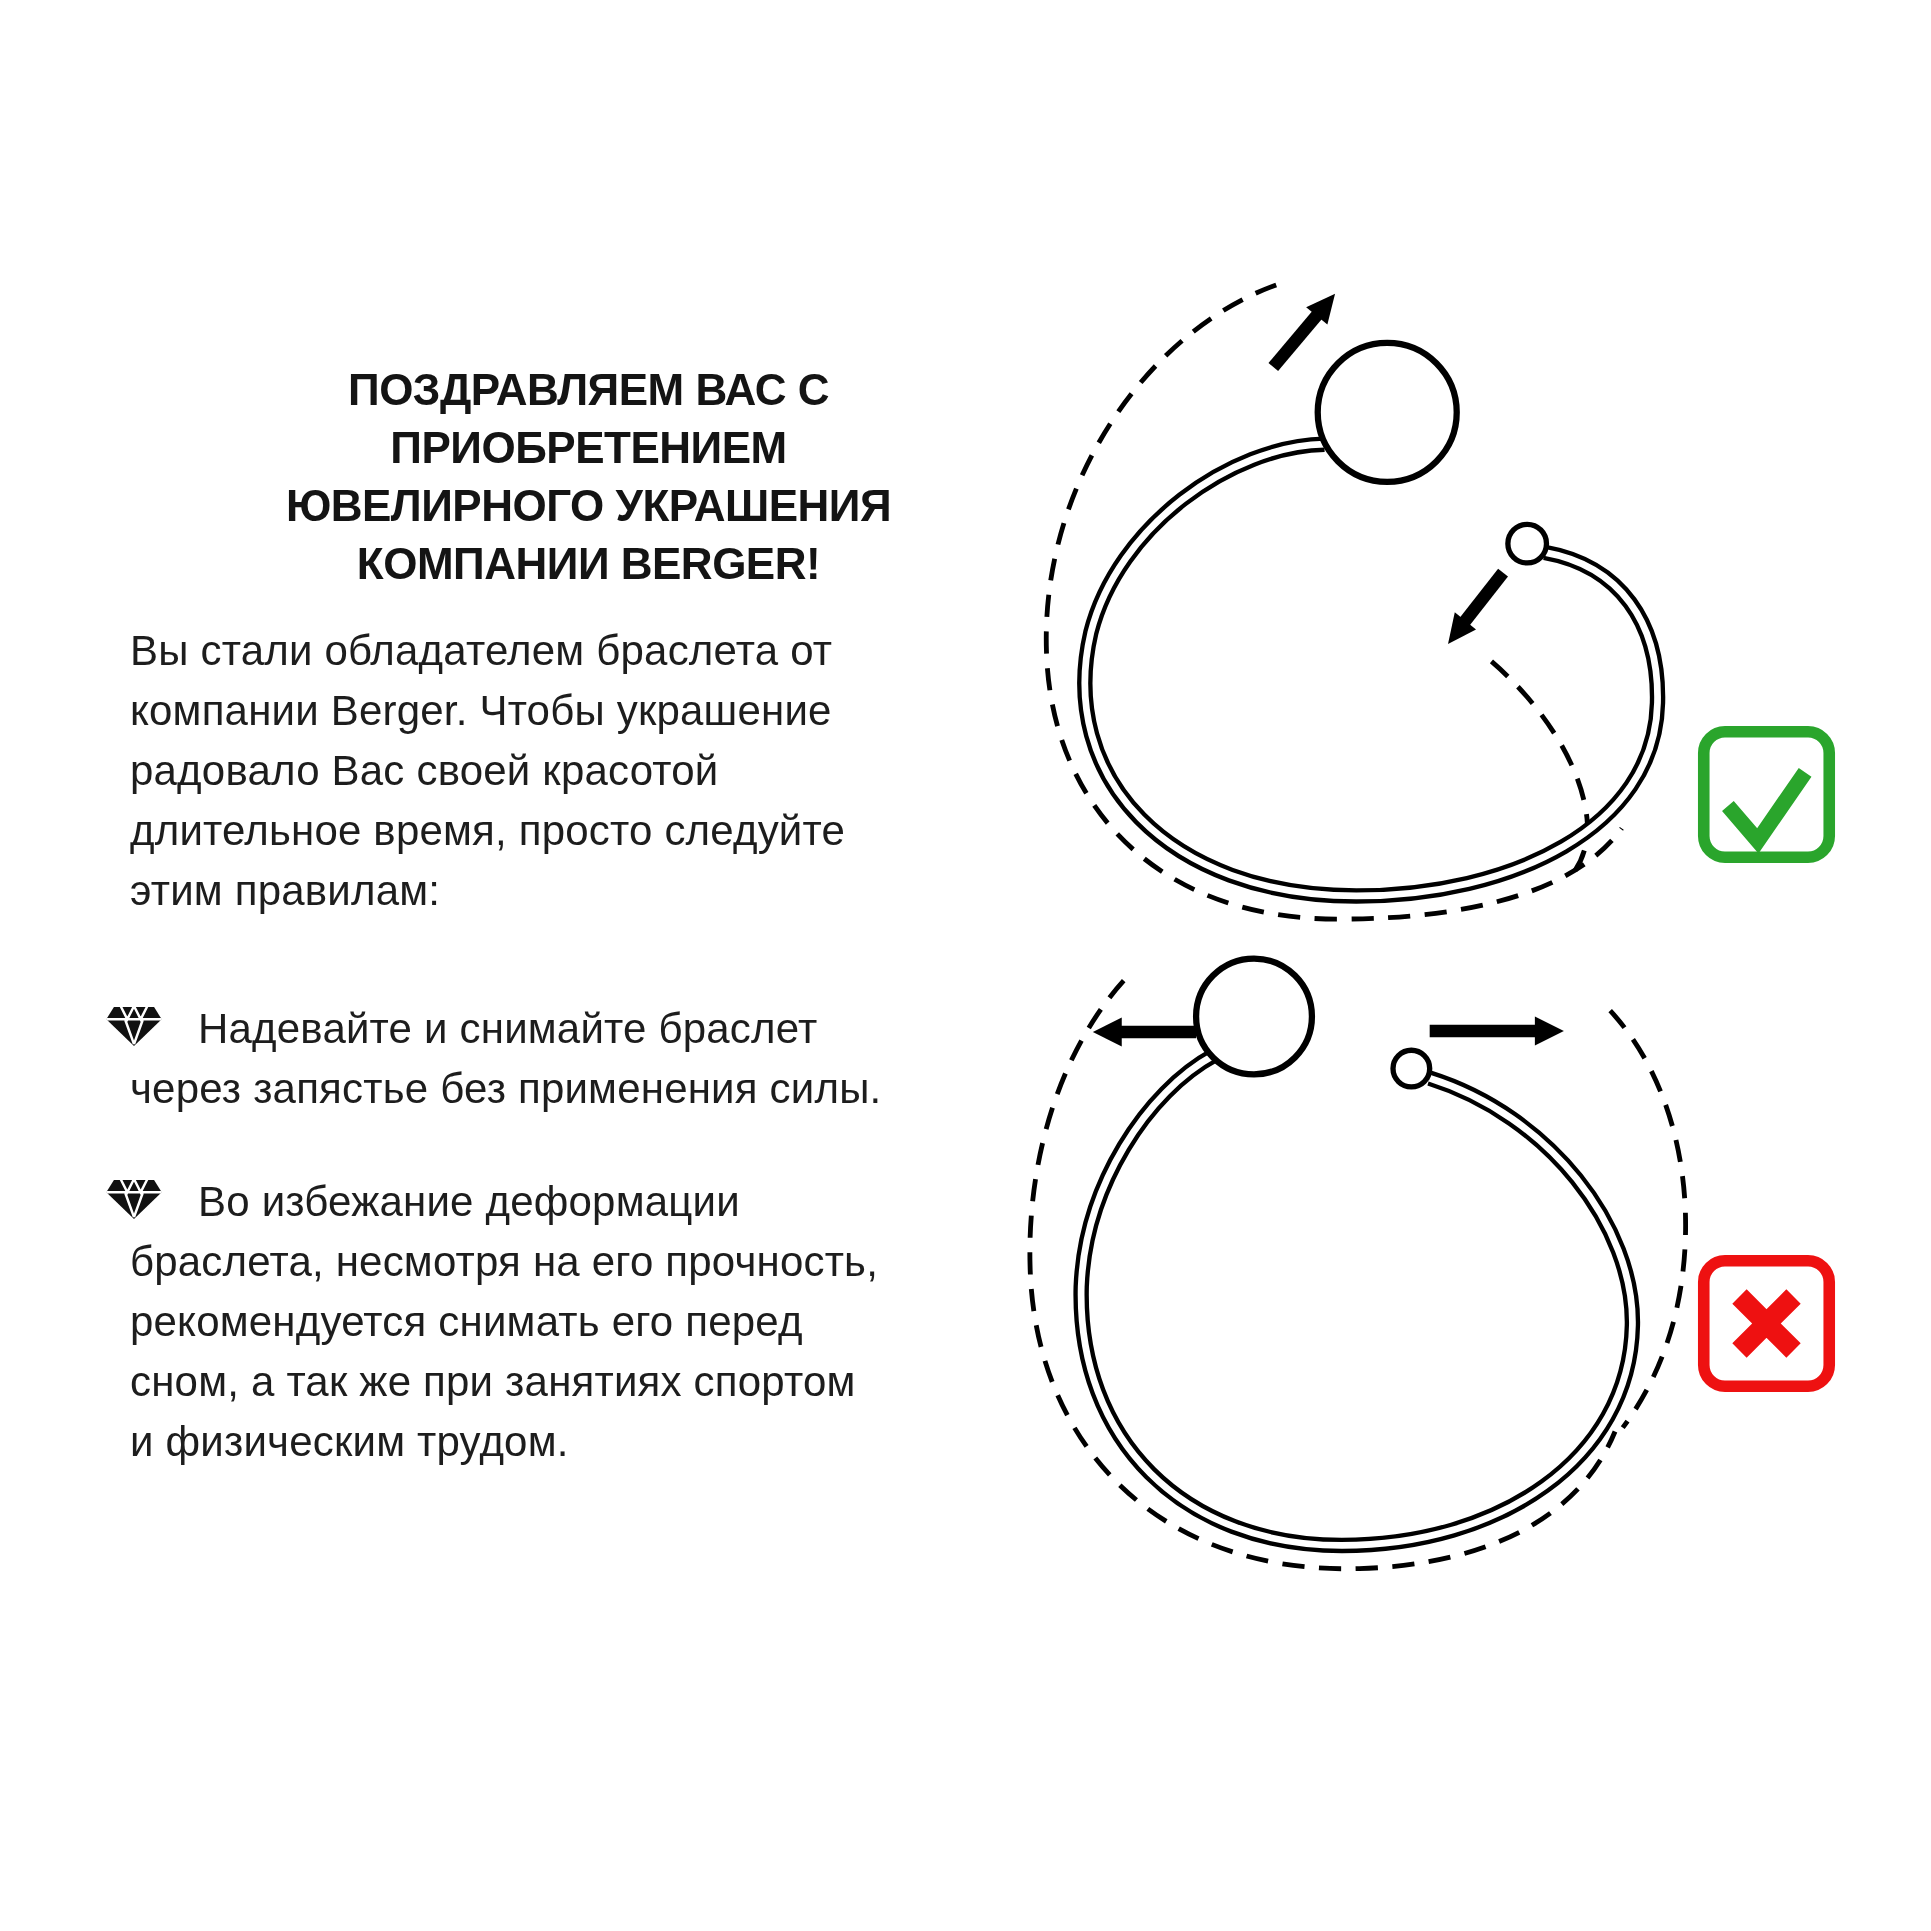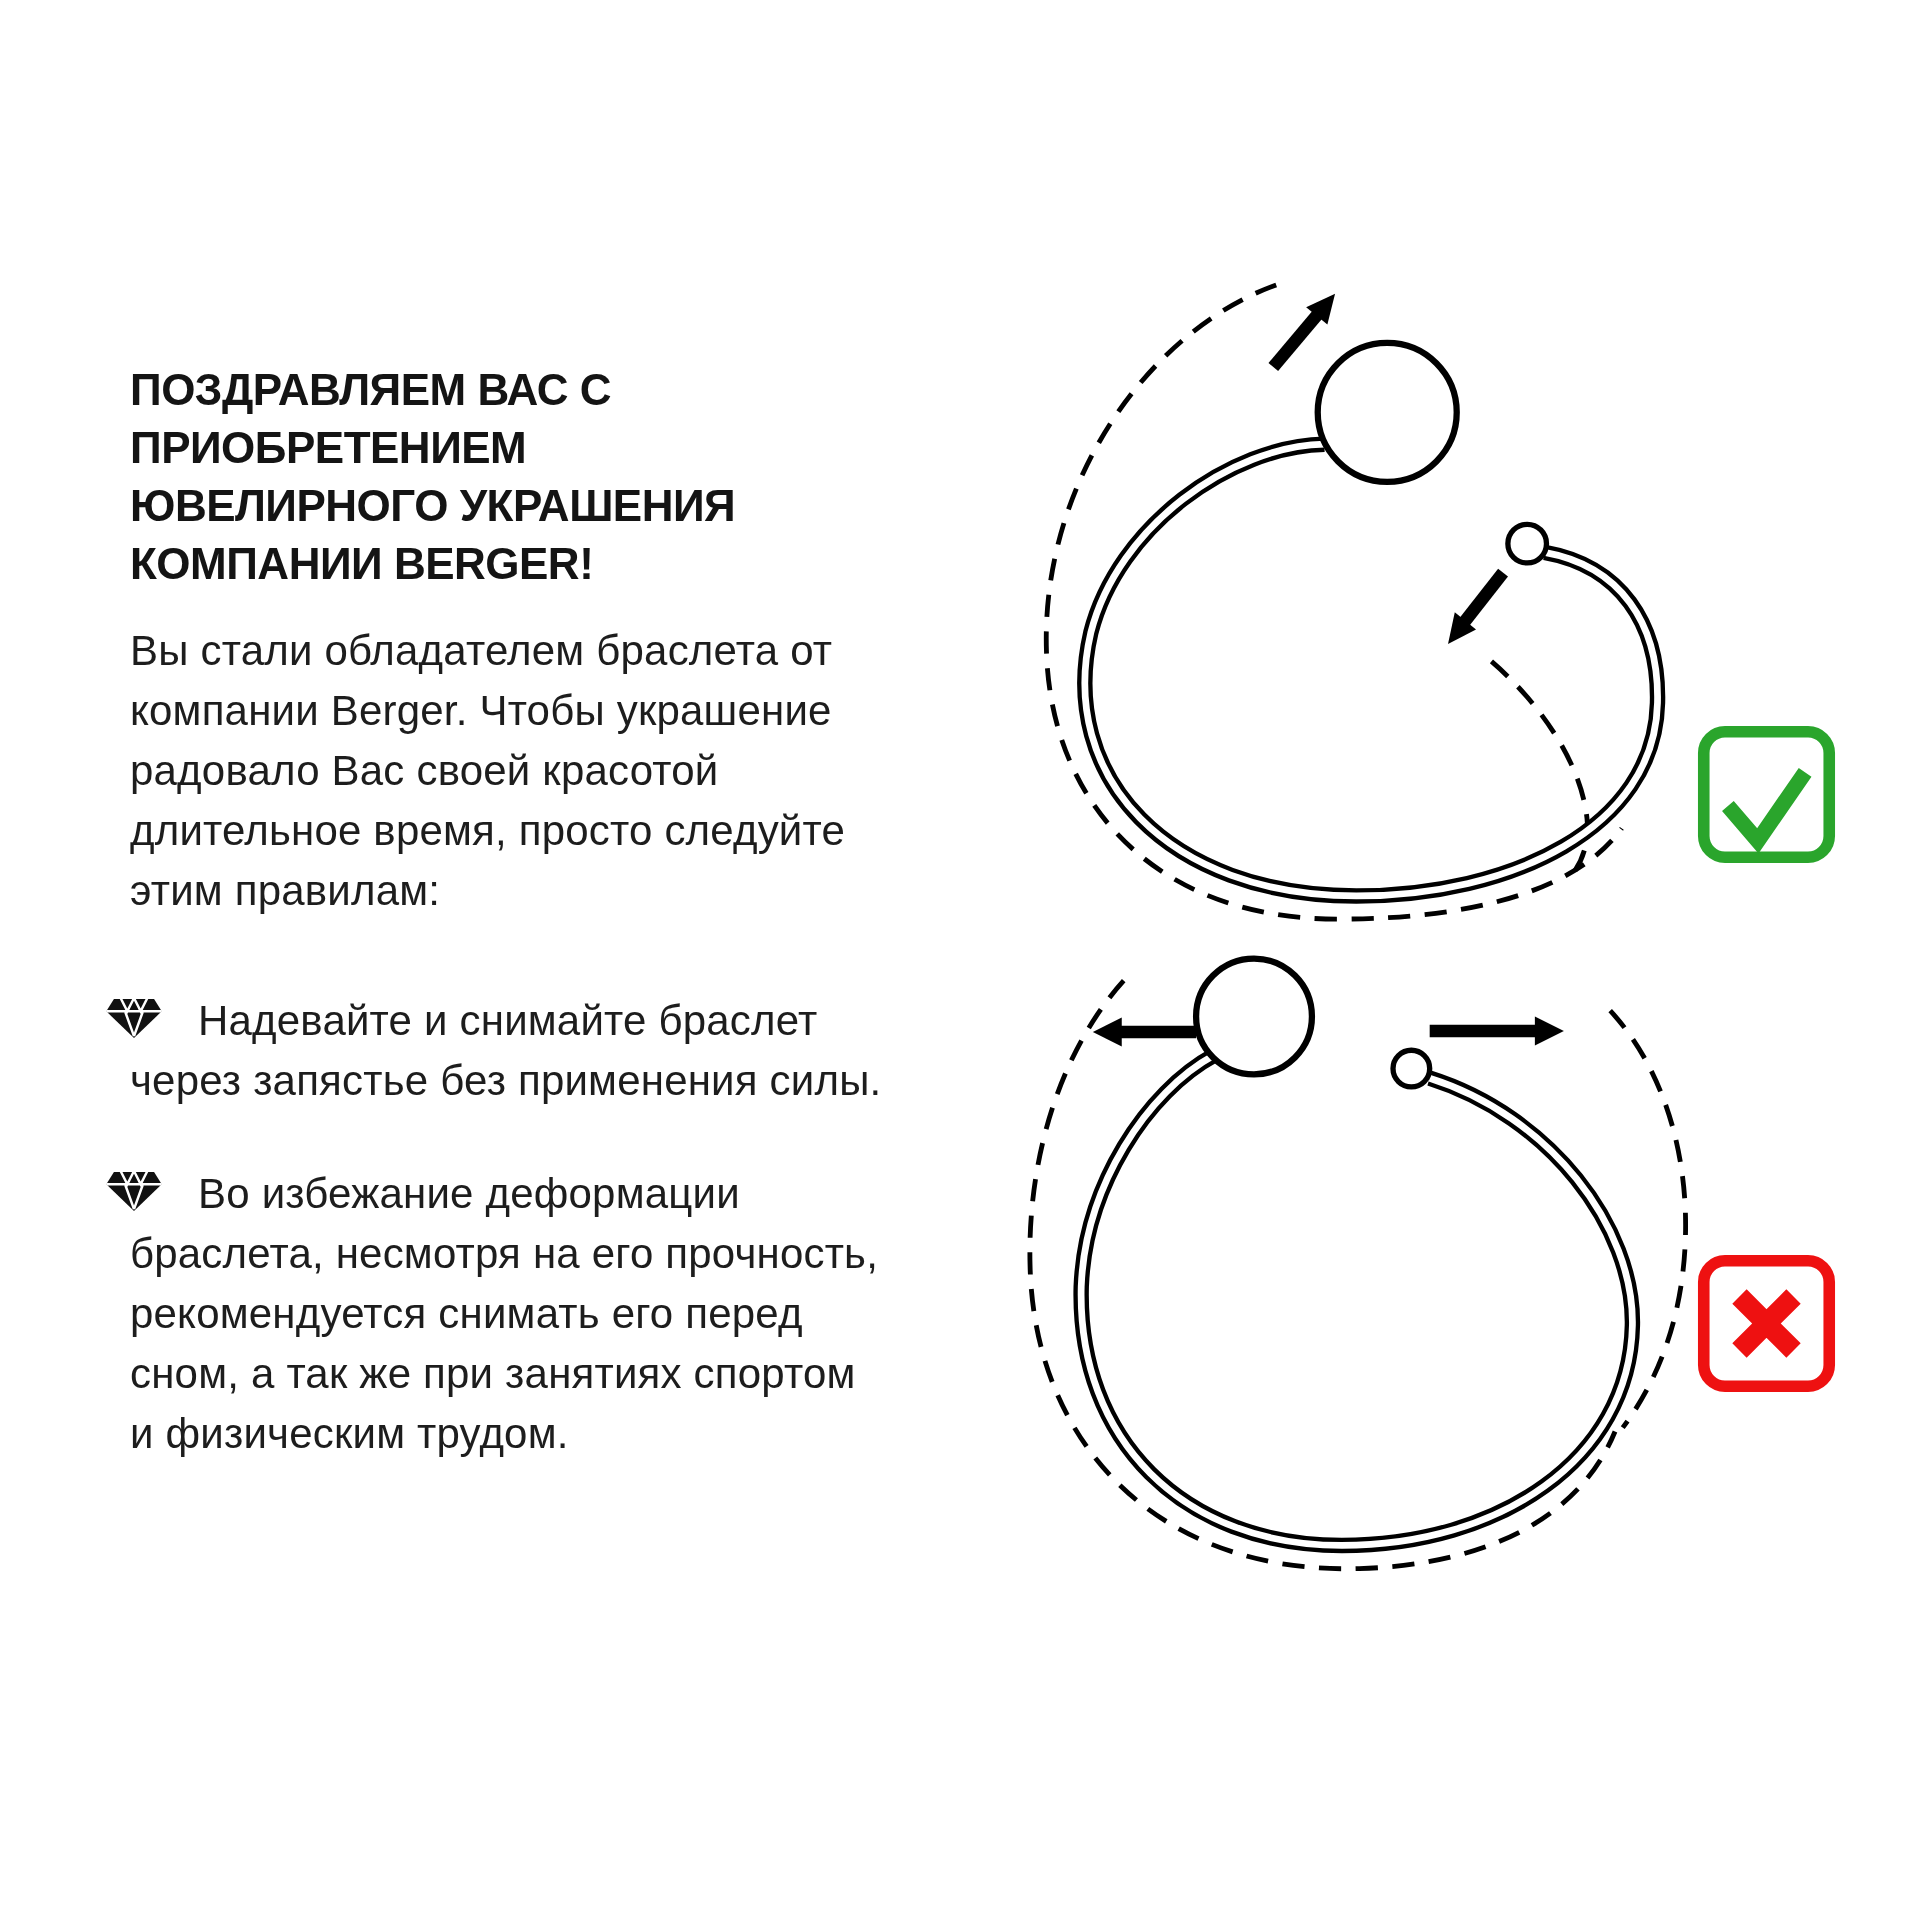--- a/index.html
+++ b/index.html
@@ -4,31 +4,32 @@
 <style>
   html,body{margin:0;padding:0;}
   body{
     width:1931px;height:1931px;position:relative;background:#ffffff;
     font-family:"Liberation Sans", sans-serif;color:#161616;overflow:hidden;
   }
   .abs{position:absolute;}
   .heading{
     left:130px;top:361px;width:917px;
     font-size:44px;font-weight:700;line-height:58px;letter-spacing:-0.5px;
-    white-space:pre-line;color:#141414;
+    white-space:pre-line;color:#141414;text-align:center;
   }
   .intro{
     left:130px;top:621px;width:869px;
     font-size:42px;font-weight:400;line-height:60px;letter-spacing:0.2px;
     white-space:pre-line;color:#1d1d1d;
   }
   .rule{
     left:130px;width:888px;
     font-size:42px;font-weight:400;line-height:60px;letter-spacing:0.2px;
     color:#1d1d1d;
+    margin-top:8px;
   }
   .rule .rule-text{white-space:pre-line;text-indent:68px;display:block;}
   .rule-1{top:991px;}
   .rule-2{top:1164px;}
   .gem{position:absolute;left:-26px;top:5.8px;width:60px;height:43px;}
   .diagram{position:absolute;}
   .mark{position:absolute;width:139px;height:139px;}
 </style>
 </head>
 <body>

